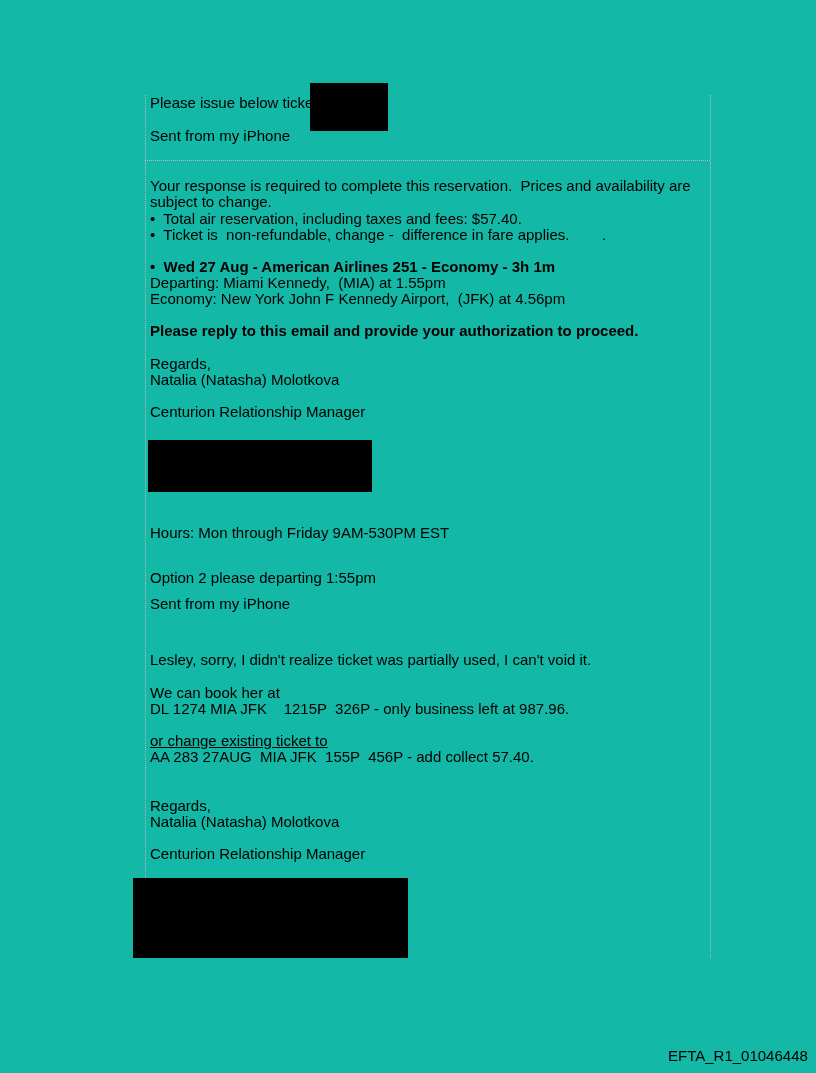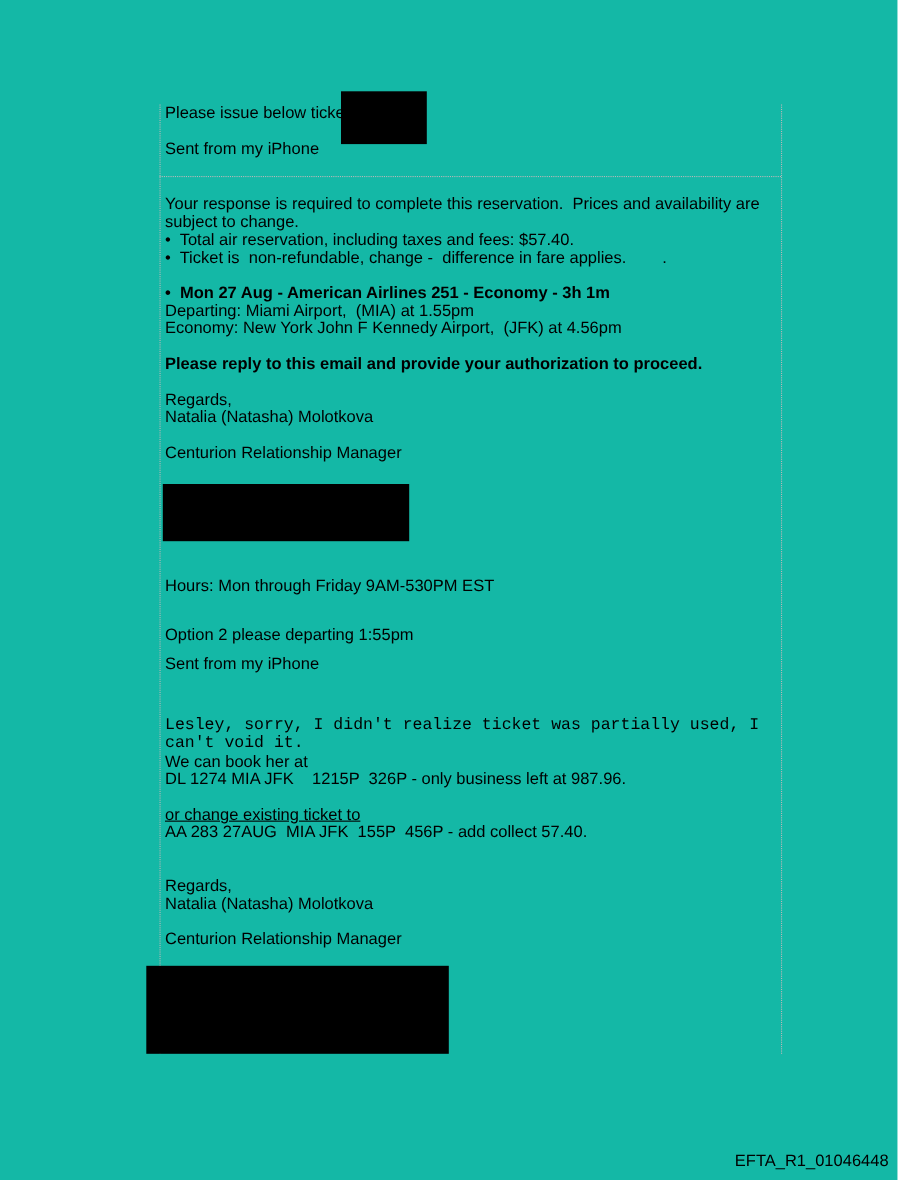--- a/index.html
+++ b/index.html
@@ -59,38 +59,38 @@
     <div class="t" style="top:95px;">Please issue below ticket</div>
     <div class="redaction" style="left:310px; top:83px; width:78px; height:48px;"></div>
     <div class="t" style="top:128px;">Sent from my iPhone</div>
   </div>
 
   <div>
     <div class="t" style="top:178px;">Your response is required to complete this reservation.  Prices and availability are subject to change.</div>
     <div class="t" style="top:211px;">•  Total air reservation, including taxes and fees: $57.40.</div>
     <div class="t" style="top:227px;">•  Ticket is  non-refundable, change -  difference in fare applies.</div>
     <div class="t" style="left:602px; top:227px; width:10px;">.</div>
-    <div class="t bold" style="top:259px;">•  Mon 27 Aug - American Airlines 251 - Economy - 3h 1m</div>
-    <div class="t" style="top:275px;">Departing: Miami Airport,  (MIA) at 1.55pm</div>
+    <div class="t bold" style="top:259px;">•  Wed 27 Aug - American Airlines 251 - Economy - 3h 1m</div>
+    <div class="t" style="top:275px;">Departing: Miami Kennedy,  (MIA) at 1.55pm</div>
     <div class="t" style="top:291px;">Economy: New York John F Kennedy Airport,  (JFK) at 4.56pm</div>
     <div class="t" style="top:323px;font-weight:bold;">Please reply to this email and provide your authorization to proceed.</div>
     <div class="t" style="top:356px;">Regards,</div>
     <div class="t" style="top:372px;">Natalia (Natasha) Molotkova</div>
     <div class="t" style="top:404px;">Centurion Relationship Manager</div>
     <div class="redaction" style="left:148px; top:440px; width:224px; height:52px;"></div>
     <div class="t" style="top:525px;">Hours: Mon through Friday 9AM-530PM EST</div>
   </div>
 
   <div>
     <div class="t" style="top:570px;">Option 2 please departing 1:55pm</div>
     <div class="t" style="top:596px;">Sent from my iPhone</div>
   </div>
 
   <div>
-    <div class="t" style="top:652px;font-family:Liberation Mono, monospace;">Lesley, sorry, I didn't realize ticket was partially used, I can't void it.</div>
+    <div class="t" style="top:652px;">Lesley, sorry, I didn't realize ticket was partially used, I can't void it.</div>
     <div class="t" style="top:685px;">We can book her at</div>
     <div class="t" style="top:701px;">DL 1274 MIA JFK    1215P  326P - only business left at 987.96.</div>
     <div class="t" style="top:733px;text-decoration:underline;">or change existing ticket to</div>
     <div class="t" style="top:749px;">AA 283 27AUG  MIA JFK  155P  456P - add collect 57.40.</div>
     <div class="t" style="top:798px;">Regards,</div>
     <div class="t" style="top:814px;">Natalia (Natasha) Molotkova</div>
     <div class="t" style="top:846px;">Centurion Relationship Manager</div>
     <div class="redaction" style="left:133px; top:878px; width:275px; height:80px;"></div>
   </div>
 

